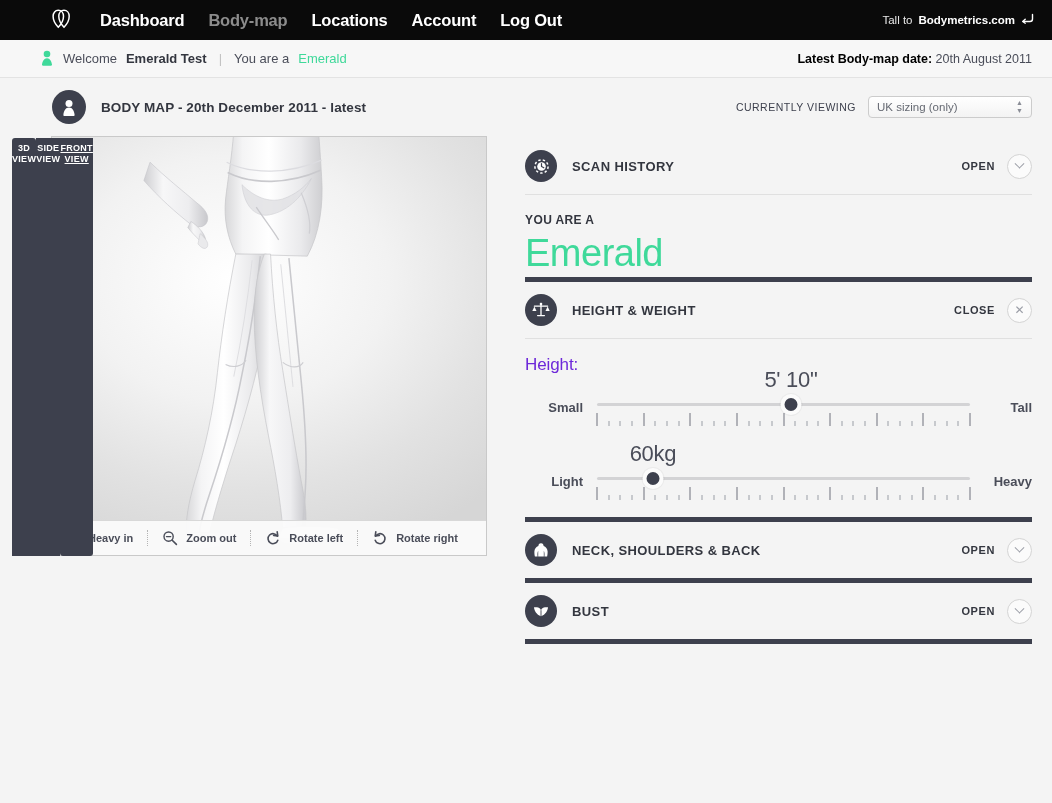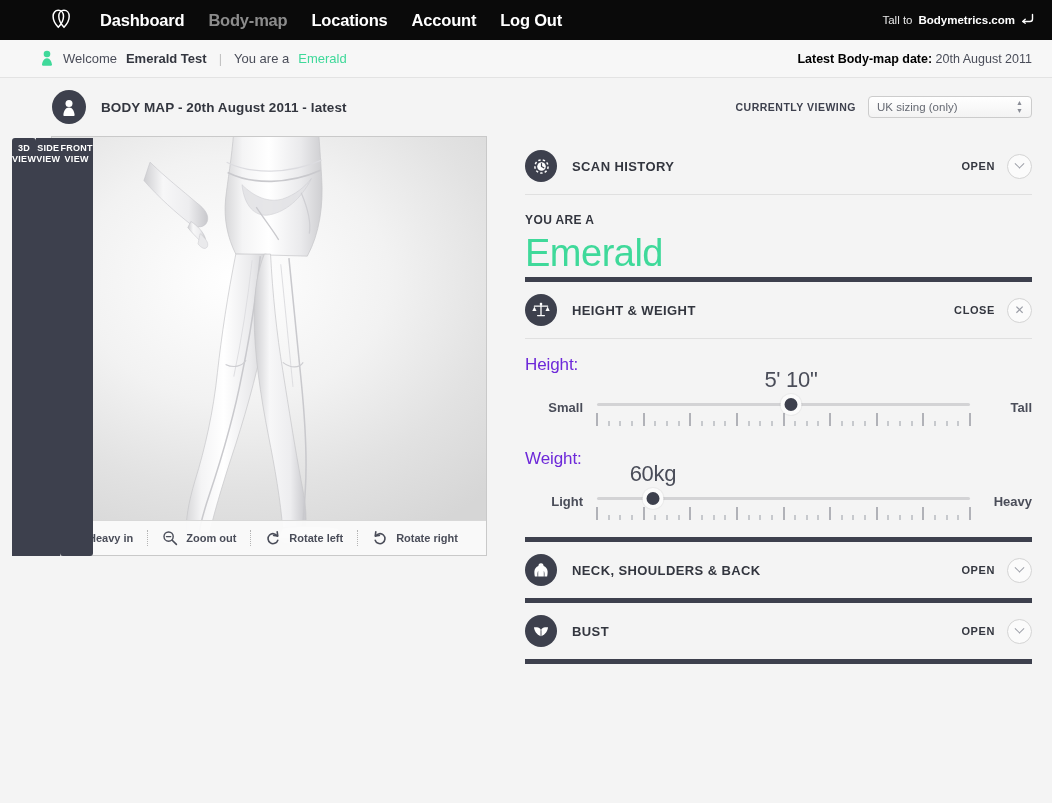--- a/index.html
+++ b/index.html
@@ -120,21 +120,21 @@
     letter-spacing: 0.1px;
   }
   .viewing-wrap {
     margin-left: auto;
     display: flex;
     align-items: center;
     gap: 12px;
   }
   .viewing-label {
     font-size: 10.5px;
-    font-weight: bold;
+    font-weight: normal;
     color: #3d404d;
     letter-spacing: 0.5px;
   }
   .select-box {
     width: 164px;
     height: 22px;
     border: 1px solid #cccccc;
     border-radius: 4px;
     background: linear-gradient(#ffffff, #f3f3f3);
     display: flex;
@@ -187,21 +187,21 @@
     color: #ffffff;
     font-size: 9px;
     font-weight: bold;
     letter-spacing: 0.3px;
     text-align: center;
     padding: 5px 0 6px;
     line-height: 11px;
     cursor: pointer;
   }
   .view-tab.first { border-radius: 3px 3px 0 0; }
-  .view-tab.last { border-radius: 0 0 3px 3px; }
+  .view-tab.last { border-radius: 0 0 3px 3px; text-decoration: underline; }
   .tab-divider-green { height: 3px; background: #3fd99a; }
   .tab-divider-dark { height: 2px; background: #53566a; }
 
   .viewer {
     flex: 1 1 auto;
     height: 420px;
     border: 1px solid #c9c9c9;
     background:
       radial-gradient(ellipse 85% 70% at 42% 34%, #ffffff 0%, #f2f2f2 42%, #e2e2e2 72%, #d6d6d6 100%);
     position: relative;
@@ -456,21 +456,21 @@
 
 <div class="page">
 
   <div class="bodymap-head">
     <div class="circ-icon">
       <svg width="20" height="20" viewBox="0 0 20 20">
         <circle cx="10" cy="6.4" r="3.5" fill="#ffffff"></circle>
         <path d="M10 10.6c-3.4 0-5.2 3.6-5.6 7.2-0.1 0.8 0.3 1.2 1.1 1.2h9.0c0.8 0 1.2-0.4 1.1-1.2-0.4-3.6-2.2-7.2-5.6-7.2z" fill="#ffffff"></path>
       </svg>
     </div>
-    <div class="bodymap-title">BODY MAP - 20th August 2011 - latest</div>
+    <div class="bodymap-title">BODY MAP - 20th December 2011 - latest</div>
 
     <div class="viewing-wrap">
       <span class="viewing-label">CURRENTLY VIEWING</span>
       <div class="select-box">
         <span>UK sizing (only)</span>
         <span class="stepper">
           <span>▲</span>
             <span>▼</span>
         </span>
       </div>
@@ -689,21 +689,20 @@
                 <div class="tick minor" style="left: 93.75%;"></div>
                 <div class="tick minor" style="left: 96.875%;"></div>
                 <div class="tick major" style="left: 100%;"></div>
               </div>
           </div>
           <div class="slider-end right">Tall</div>
         </div>
       </div>
 
       <div class="slider-block">
-        <div class="slider-label">Weight:</div>
         <div class="slider-row">
           <div class="slider-end left">Light</div>
           <div class="track-wrap">
             <div class="track"></div>
             <div class="slider-value" id="weight-value" style="left: 15%;">60kg</div>
             <div class="handle" id="weight-handle" style="left: 15%;"></div>
             <div class="ticks" id="weight-ticks">
                 <div class="tick major" style="left: 0%;"></div>
                 <div class="tick minor" style="left: 3.125%;"></div>
                 <div class="tick minor" style="left: 6.25%;"></div>

